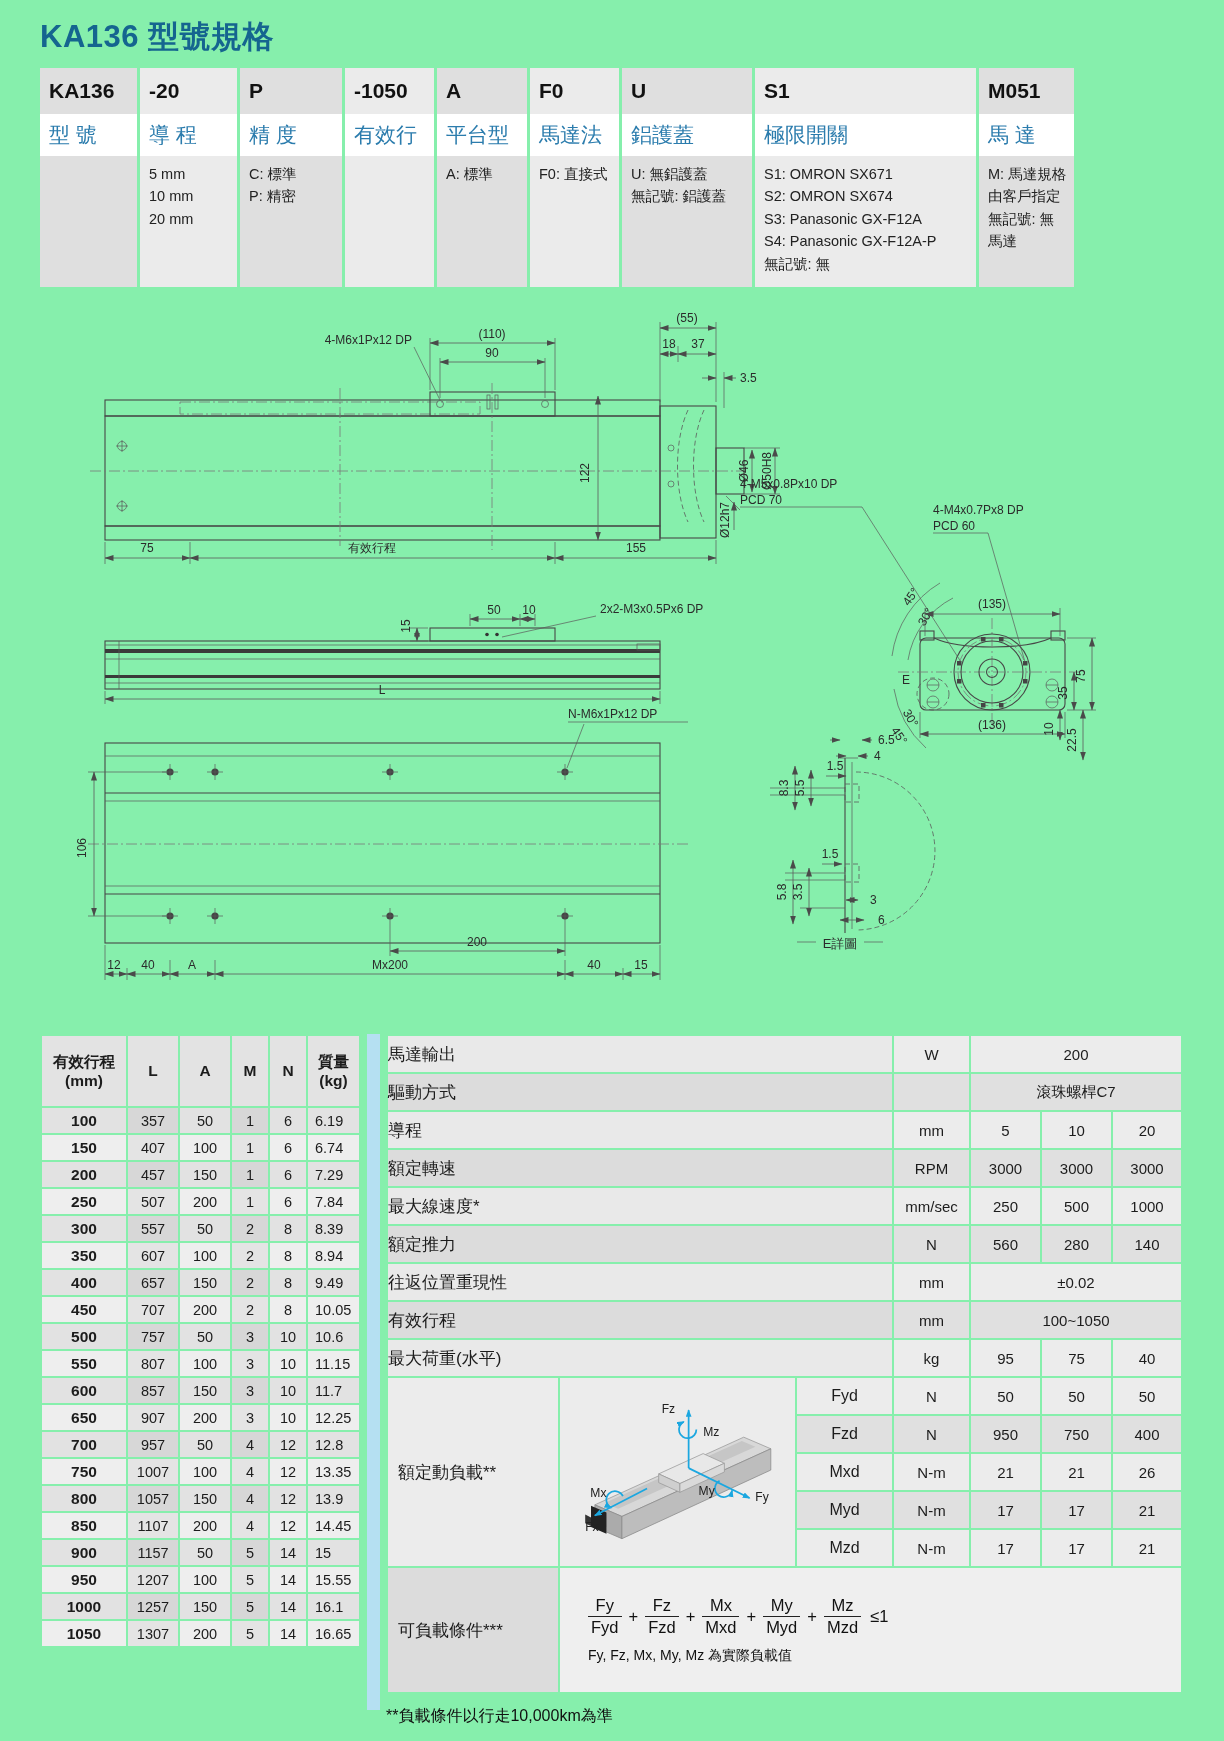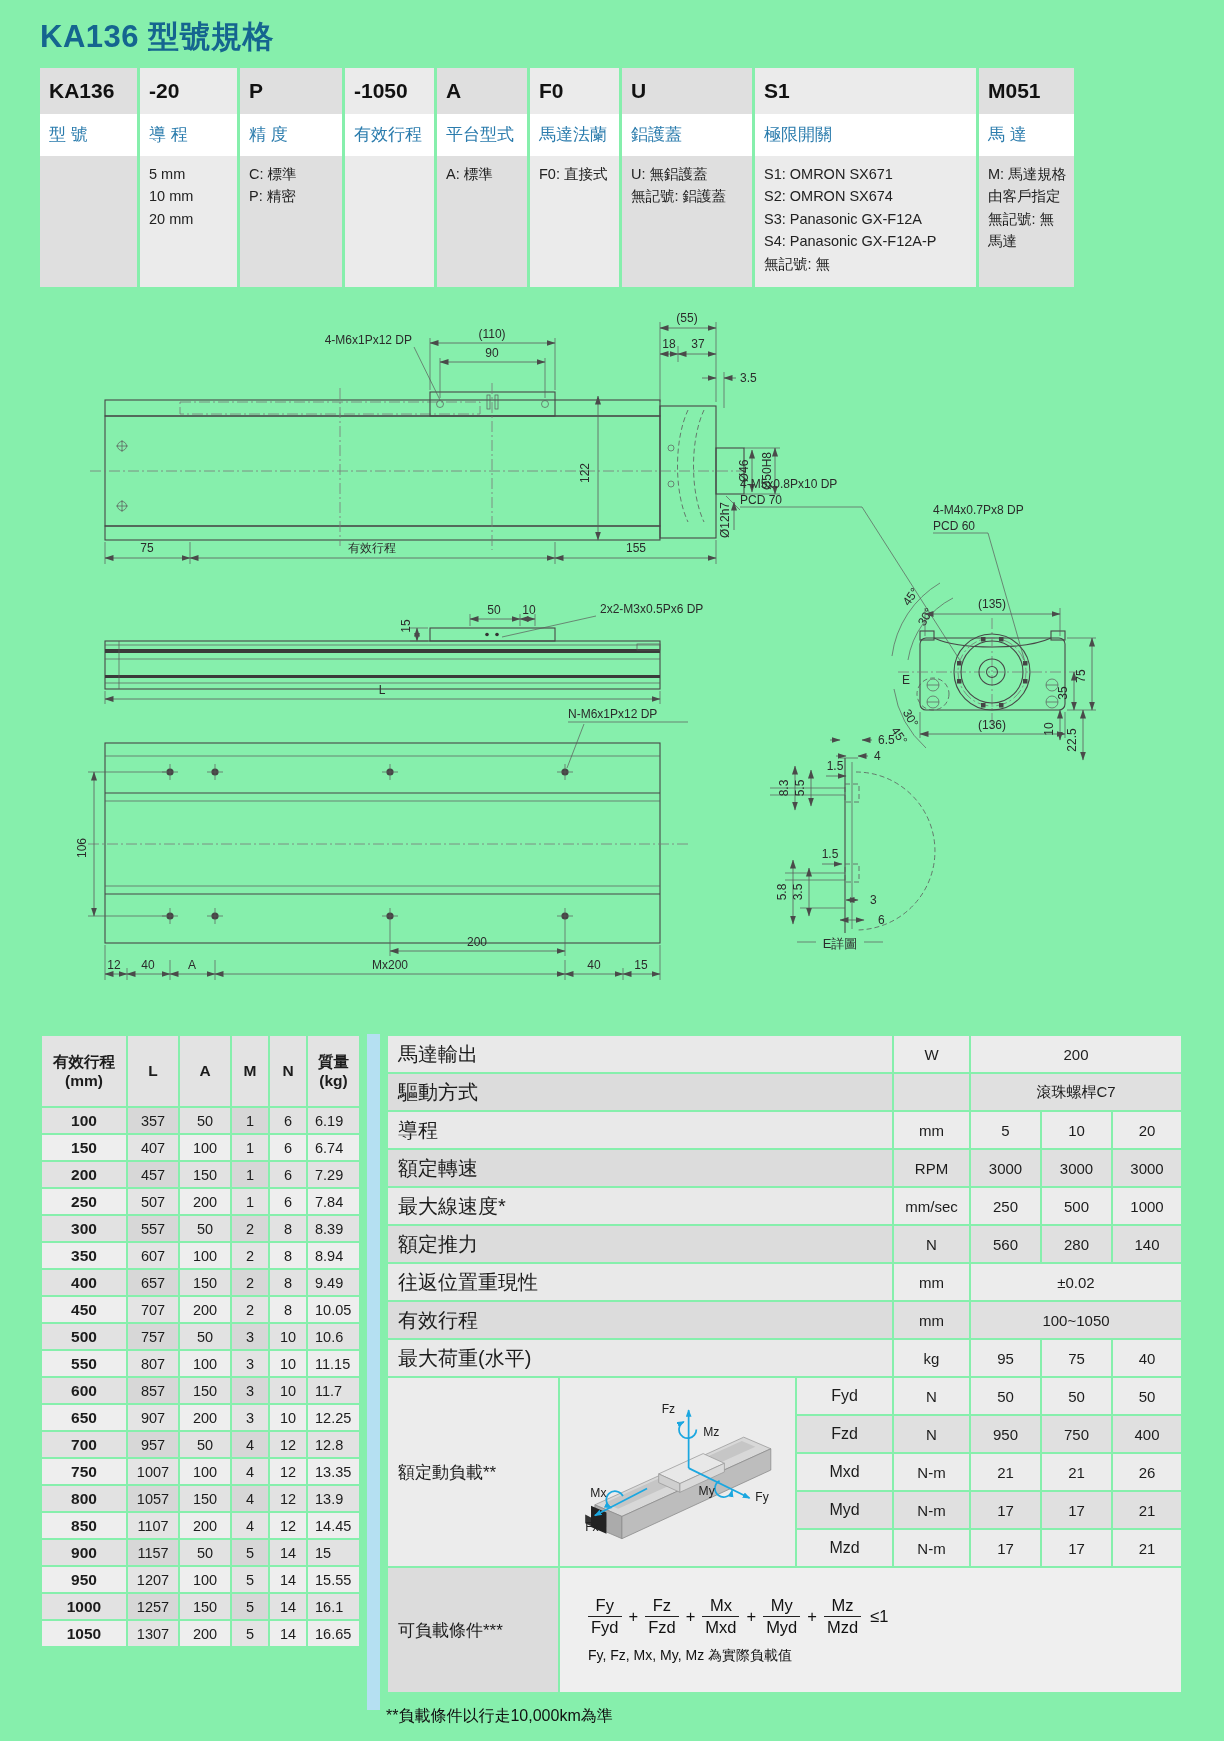--- a/index.html
+++ b/index.html
@@ -4,21 +4,21 @@
 <style>
   html,body{margin:0;padding:0;background:#fff;}
   #page{position:relative;width:1224px;height:1741px;background:#86efac;overflow:hidden;
         font-family:"Liberation Sans","DejaVu Sans",sans-serif;color:#1c1c1c;}
   
   .page-title{position:absolute;left:40px;top:16px;font-size:31px;font-weight:bold;color:#15658f;letter-spacing:.5px;}
   
   .model-table{position:absolute;left:40px;top:68px;display:flex;gap:3px;}
   .m-col{display:flex;flex-direction:column;gap:0;}
   .m-code{height:46px;line-height:46px;padding-left:9px;font-size:21px;font-weight:bold;color:#111;}
-  .m-lbl{height:42px;line-height:42px;padding-left:9px;font-size:17px;color:#2b7cad;background:#fff;}
+  .m-lbl{height:42px;line-height:42px;padding-left:9px;font-size:21px;color:#2b7cad;background:#fff;}
   .m-desc{flex:1;min-height:124px;padding:7px 6px 0 9px;font-size:14.5px;line-height:1.55;color:#222;}
   .shade-d{background:#dfdfdf;} .shade-l{background:#ebebeb;}
   
   .dwg{position:absolute;left:40px;top:288px;}
   .dwg text{font-size:12px;fill:#2b2b2b;}
   .ln{stroke:#474747;fill:none;stroke-width:1.1;}
   .tn{stroke:#5a5a5a;fill:none;stroke-width:.7;}
   .dm{stroke:#5a5a5a;fill:none;stroke-width:.8;}
   .cl{stroke:#787878;fill:none;stroke-width:.8;stroke-dasharray:11 3 2 3;}
   .dsh{stroke:#5a5a5a;fill:none;stroke-width:.8;stroke-dasharray:5 3;}
@@ -30,21 +30,21 @@
   .stroke-table thead td{background:#e3e3e3;font-weight:bold;font-size:15.5px;height:70px;line-height:1.25;}
   .stroke-table tbody tr.ra td{background:#e2e2e2;}
   .stroke-table tbody tr.ra td.cd{background:#d7d7d7;margin-top:45px;}
   .stroke-table tbody tr.rb td{background:#eeeeee;}
   .stroke-table tbody tr.rb td.cd{background:#e4e4e4;}
   .stroke-table tbody td:first-child{background:#ebebeb;font-weight:bold;font-size:15.5px;}
   .stroke-table tbody td:last-child{text-align:left;padding-left:7px;}
   .blue-strip{position:absolute;left:327px;top:0;width:13px;height:676px;background:#b5e0f2;}
   .right-col{position:absolute;left:346px;top:0;width:817px;}
   .spec-table td{font-size:15px;text-align:center;height:36px;padding:0;}
-  .spec-table td.lbl{text-align:left;padding-left:10px;font-size:20px;}
+  .spec-table td.lbl{text-align:left;font-size:17px;}
   .spec-table tr.s0 td{background:#ececec;}
   .spec-table tr.s0 td.lbl{background:#e9e9e9;}
   .spec-table tr.s1 td{background:#e0e0e0;}
   .spec-table tr.s1 td.lbl{background:#dcdcdc;}
   .spec-table td.dl-label{background:#e2e2e2;text-align:left;padding-left:10px;font-size:17px;vertical-align:middle;}
   .spec-table td.dl-img{background:#f0f0f0;vertical-align:middle;text-align:center;}
   .spec-table td.sub{font-size:16px;}
   .spec-table td.lc-label{background:#dcdcdc;text-align:left;padding-left:10px;font-size:17px;vertical-align:middle;}
   .spec-table td.lc-body{background:#efefef;text-align:left;padding:10px 0 10px 28px;height:104px;vertical-align:middle;}
   .formula{display:flex;align-items:center;font-size:16.5px;color:#111;}

